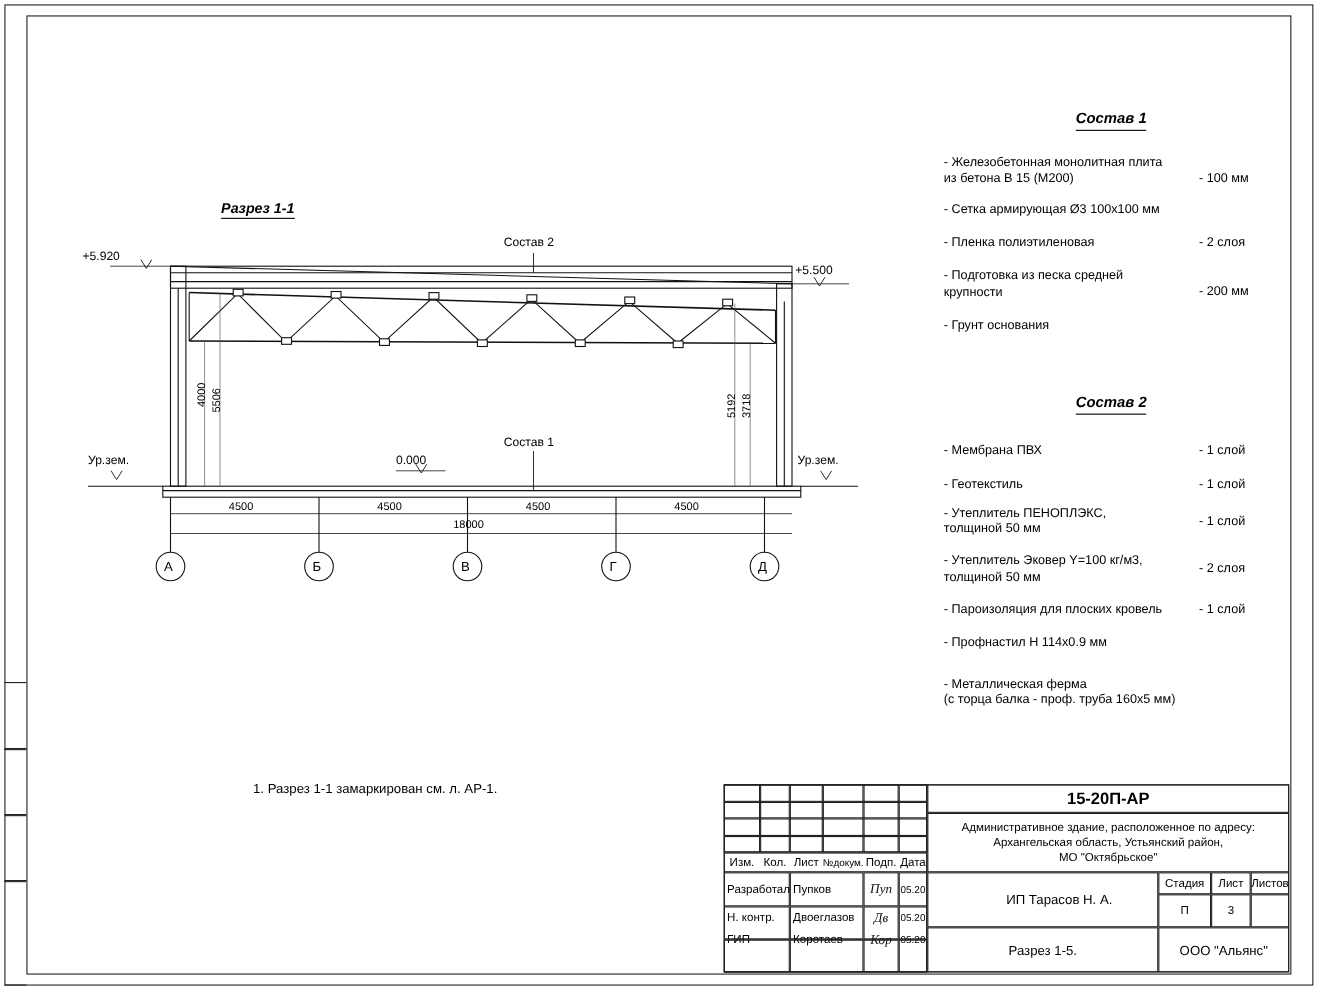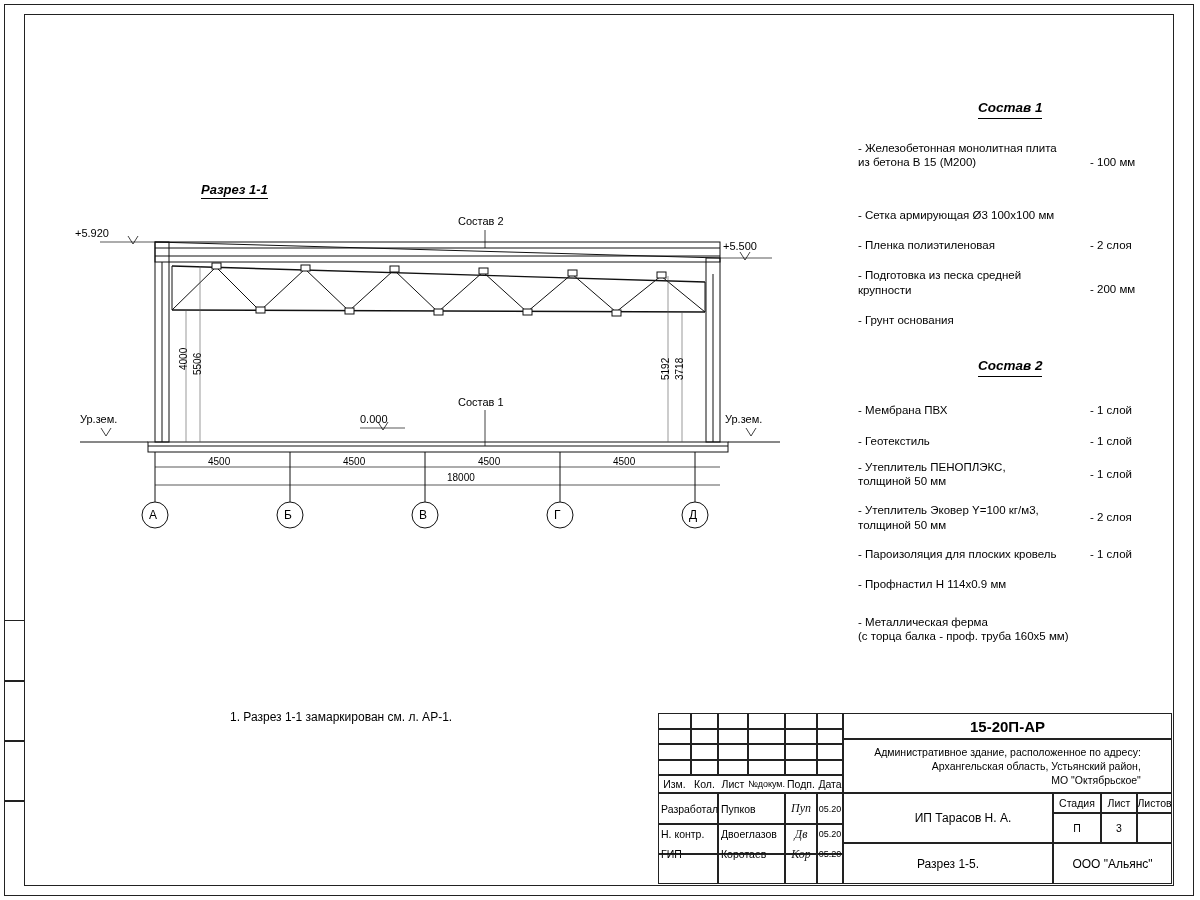--- a/index.html
+++ b/index.html
@@ -148,40 +148,40 @@
 
     <div class="lbl" style="left:118px;top:200px;transform:rotate(-90deg);transform-origin:left top;font-size:10px;">4000</div>
     <div class="lbl" style="left:132px;top:205px;transform:rotate(-90deg);transform-origin:left top;font-size:10px;">5506</div>
     <div class="lbl" style="left:600px;top:210px;transform:rotate(-90deg);transform-origin:left top;font-size:10px;">5192</div>
     <div class="lbl" style="left:614px;top:210px;transform:rotate(-90deg);transform-origin:left top;font-size:10px;">3718</div>
 
     <div class="lbl" style="left:148px;top:286px;font-size:10px;">4500</div>
     <div class="lbl" style="left:283px;top:286px;font-size:10px;">4500</div>
     <div class="lbl" style="left:418px;top:286px;font-size:10px;">4500</div>
     <div class="lbl" style="left:553px;top:286px;font-size:10px;">4500</div>
-    <div class="lbl" style="left:352px;top:302px;font-size:10px;margin-left:35px;">18000</div>
+    <div class="lbl" style="left:352px;top:302px;font-size:10px;">18000</div>
 
     <div class="lbl" style="left:89px;top:338px;font-size:12px;">А</div>
     <div class="lbl" style="left:224px;top:338px;font-size:12px;">Б</div>
     <div class="lbl" style="left:359px;top:338px;font-size:12px;">В</div>
     <div class="lbl" style="left:494px;top:338px;font-size:12px;">Г</div>
     <div class="lbl" style="left:629px;top:338px;font-size:12px;">Д</div>
   </div>
 
   <div class="spec" style="left:858px;top:100px;width:300px;">
     <div style="text-align:left;margin-left:120px;margin-bottom:22px;">
       <span class="spec-title">Состав 1</span>
     </div>
     <div class="spec-row">
       <span class="txt" style="white-space:pre-line;">- Железобетонная  монолитная плита
    из бетона В 15 (М200)</span>
       <span class="val" style="top:14px;">- 100 мм</span>
     </div>
     <div class="spec-row" style="margin-top:14px;">
-      <span class="txt" style="white-space:pre-line;margin-top:24px;">- Сетка армирующая Ø3 100х100 мм</span>
+      <span class="txt" style="white-space:pre-line;">- Сетка армирующая Ø3 100х100 мм</span>
       <span class="val"></span>
     </div>
     <div class="spec-row" style="margin-top:16px;">
       <span class="txt" style="white-space:pre-line;">- Пленка полиэтиленовая</span>
       <span class="val">-  2 слоя</span>
     </div>
     <div class="spec-row" style="margin-top:16px;">
       <span class="txt" style="white-space:pre-line;">- Подготовка из песка средней
    крупности</span>
       <span class="val" style="top:14px;">- 200 мм</span>
@@ -279,21 +279,21 @@
     <div class="b" style="left:0;top:141px;width:185px;height:30px;"></div>
     <div class="b" style="left:0;top:141px;width:60px;height:30px;"></div>
     <div class="b" style="left:60px;top:141px;width:67px;height:30px;"></div>
     <div class="b" style="left:127px;top:141px;width:32px;height:30px;"></div>
     <div class="b" style="left:159px;top:141px;width:26px;height:30px;"></div>
 
     <div class="b" style="left:185px;top:0;width:329px;height:26px;"></div>
     <div class="t big" style="left:185px;top:0;width:329px;height:26px;">15-20П-АР</div>
 
     <div class="b" style="left:185px;top:26px;width:329px;height:54px;"></div>
-    <div class="t" style="left:185px;top:26px;width:329px;height:54px;white-space:pre-line;line-height:1.35;font-size:10.5px;text-align:right;">Административное здание, расположенное по адресу:
+    <div class="t" style="left:185px;top:26px;width:329px;height:54px;white-space:pre-line;line-height:1.35;font-size:10.5px;">Административное здание, расположенное по адресу:
 Архангельская область, Устьянский район,
 МО "Октябрьское"</div>
 
     <div class="b" style="left:185px;top:80px;width:210px;height:50px;"></div>
     <div class="t" style="left:185px;top:80px;width:210px;height:50px;font-size:12px;padding-left:32px;">ИП Тарасов Н. А.</div>
 
     <div class="b" style="left:185px;top:130px;width:210px;height:41px;"></div>
     <div class="t" style="left:185px;top:130px;width:210px;height:41px;font-size:12px;">Разрез 1-5.</div>
 
     <div class="b" style="left:395px;top:80px;width:48px;height:20px;"></div>

